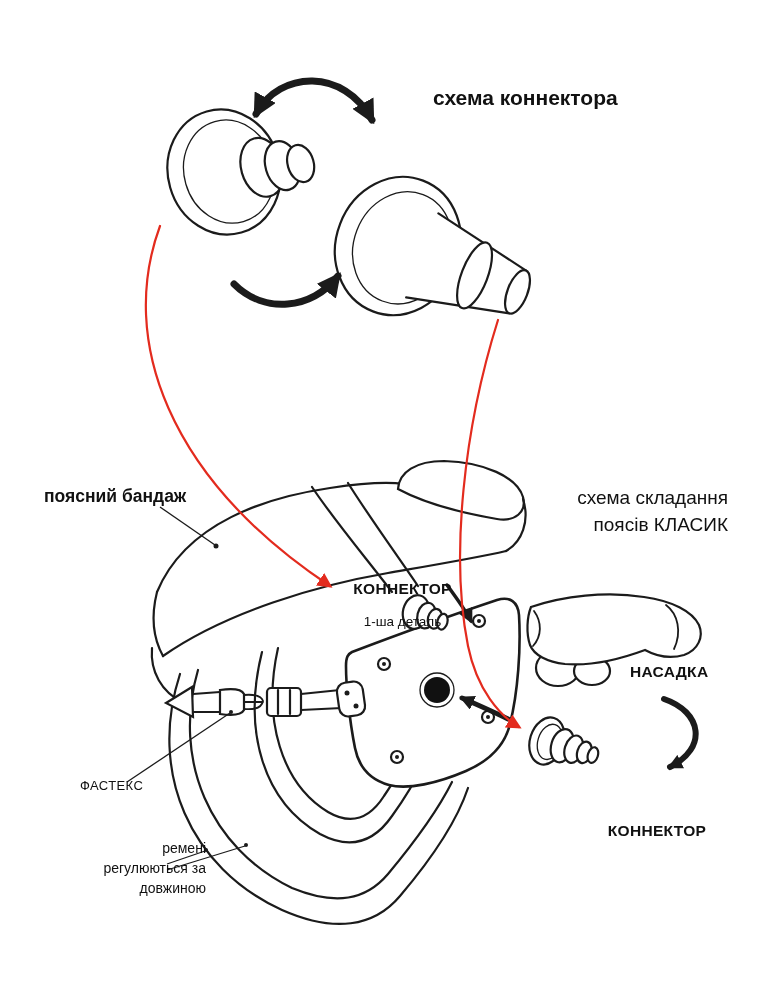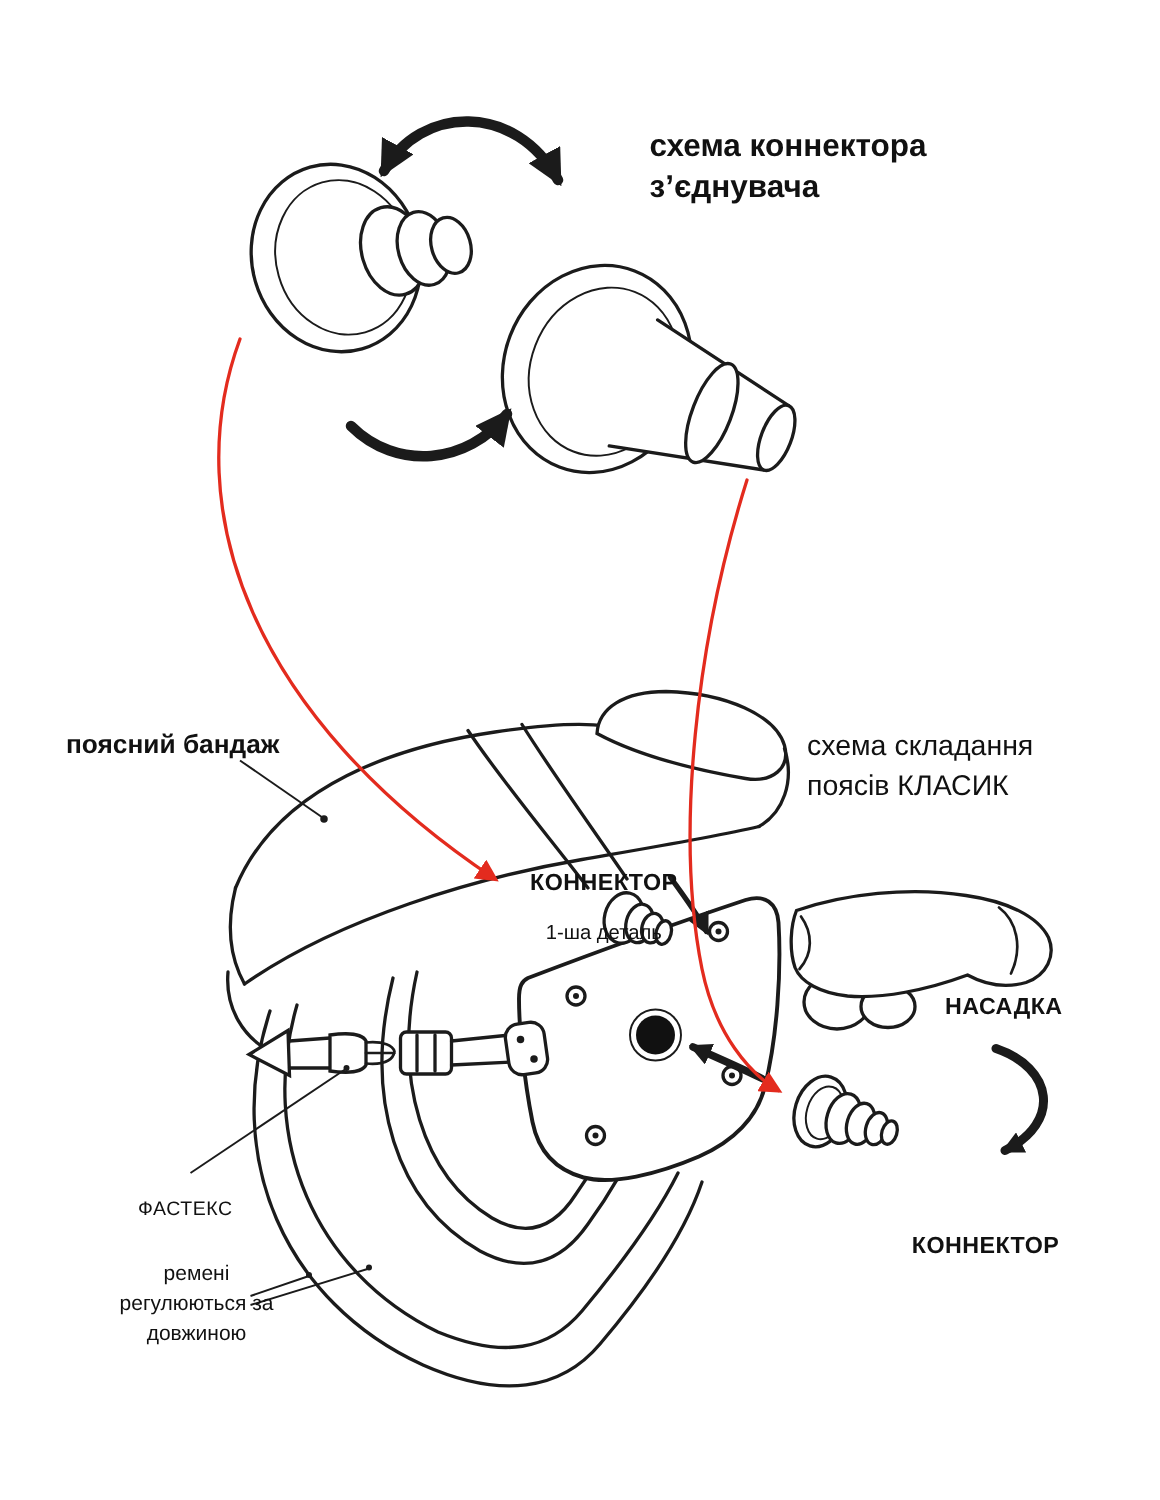--- a/index.html
+++ b/index.html
@@ -19,28 +19,28 @@
   .ln{fill:none;stroke:#1b1b1b;stroke-width:2.2;stroke-linecap:round;stroke-linejoin:round;}
   .ln18{fill:none;stroke:#1b1b1b;stroke-width:1.8;stroke-linecap:round;}
   .thin{fill:none;stroke:#1b1b1b;stroke-width:1.3;}
   .rot{fill:none;stroke:#1b1b1b;stroke-width:7;stroke-linecap:round;}
   .red{fill:none;stroke:#e32b1e;stroke-width:2.2;stroke-linecap:round;}
   .arr35{fill:none;stroke:#1b1b1b;stroke-width:3.5;stroke-linecap:round;}
   .arr5{fill:none;stroke:#1b1b1b;stroke-width:5;stroke-linecap:round;}
   .arr6{fill:none;stroke:#1b1b1b;stroke-width:6;stroke-linecap:round;}
   .dot{fill:#1b1b1b;}
   #t-title{left:433px;top:84px;font-size:21px;font-weight:700;line-height:27px;}
-  #t-assembly{left:538px;top:484px;width:190px;text-align:left;font-size:19px;font-weight:400;line-height:27px;}
+  #t-assembly{left:538px;top:484px;width:190px;text-align:right;font-size:19px;font-weight:400;line-height:27px;}
   #t-waist{left:44px;top:486px;font-size:17.5px;font-weight:700;}
   #t-conn1{left:330px;top:548px;width:145px;text-align:center;}
   #t-conn1 .b, #t-conn2 .b{font-size:15.5px;font-weight:700;letter-spacing:.3px;margin-top:32px;}
   #t-conn1 .s, #t-conn2 .s{font-size:13.5px;font-weight:400;margin-top:14px;line-height:19px;}
   #t-nasadka{left:630px;top:663px;font-size:15.5px;font-weight:700;letter-spacing:.3px;}
-  #t-fastex{left:80px;top:798px;font-size:13px;letter-spacing:.4px;margin-left:12px;}
-  #t-remeni{left:56px;top:838px;width:150px;text-align:center;font-size:14px;line-height:20px;}
+  #t-fastex{left:80px;top:778px;font-size:13px;letter-spacing:.4px;}
+  #t-remeni{left:56px;top:838px;width:150px;text-align:right;font-size:14px;line-height:20px;}
   #t-conn2{left:583px;top:790px;width:148px;text-align:center;}
 </style>
 </head>
 <body>
 
 <div id="stage">
 
   <svg id="art" width="773" height="1000" viewBox="0 0 773 1000" xmlns="http://www.w3.org/2000/svg">
     <defs>
       <marker id="ahBig" viewBox="0 0 10 10" refX="8" refY="5" markerWidth="24" markerHeight="24" markerUnits="userSpaceOnUse" orient="auto-start-reverse">
@@ -167,21 +167,20 @@
         <circle class="dot" cx="231" cy="712" r="2"></circle>
       <path class="thin" d="M167,864 L205,851"></path>
         <circle class="dot" cx="206" cy="850" r="2"></circle>
       <path class="thin" d="M167,870 L245,846"></path>
         <circle class="dot" cx="246" cy="845" r="2"></circle>
     </g>
   </svg>
 
   <div class="lbl" id="t-title">
     <div>схема коннектора</div>
-    <div>з’єднувача</div>
   </div>
 
   <div class="lbl" id="t-assembly">
     <div>схема складання</div>
     <div>поясів КЛАСИК</div>
   </div>
 
   <div class="lbl" id="t-waist">поясний бандаж</div>
 
   <div class="lbl" id="t-conn1">

